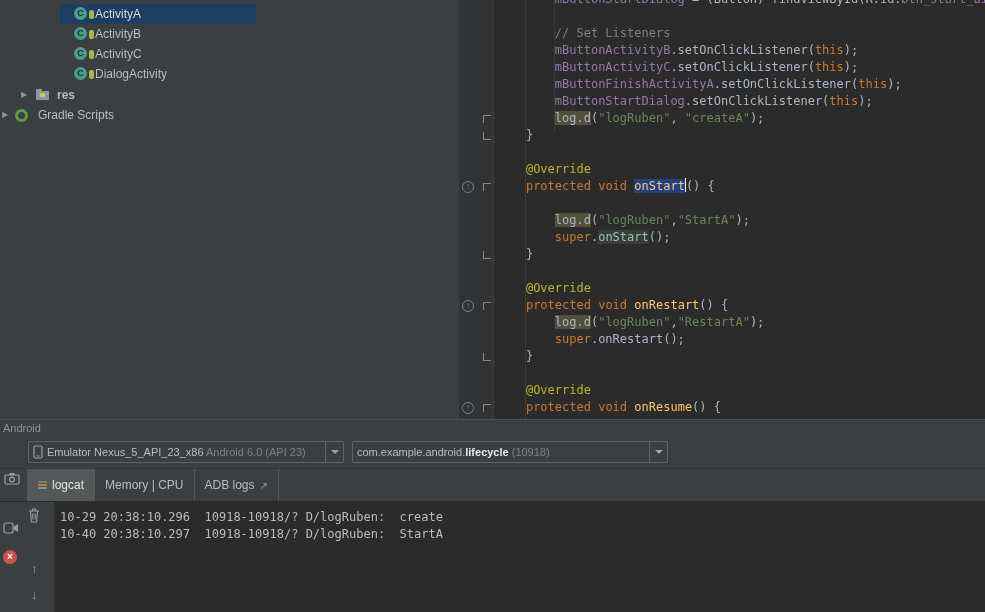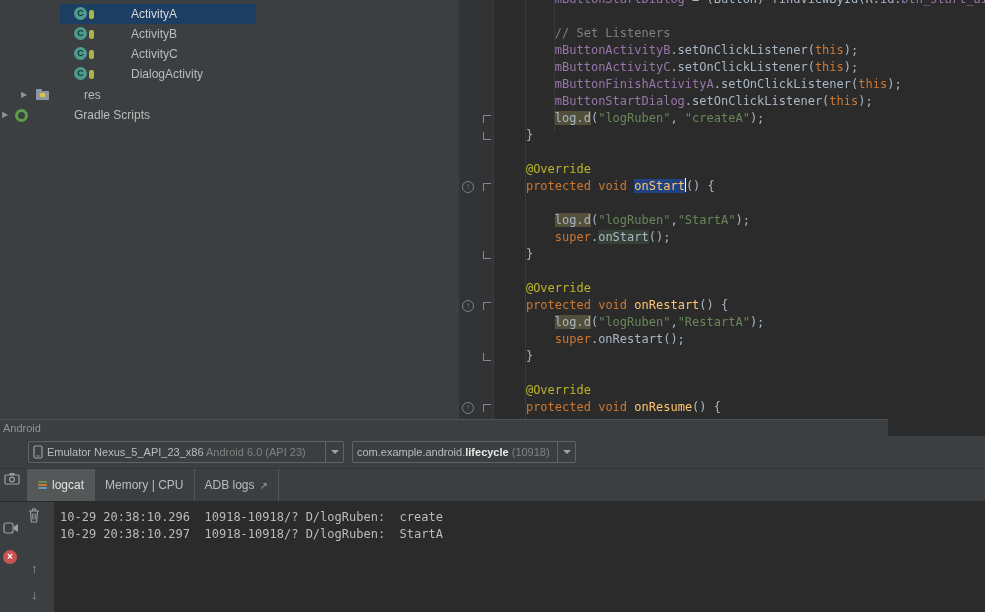--- a/index.html
+++ b/index.html
@@ -3,21 +3,21 @@
 <meta charset="utf-8">
 <style>
   html,body{margin:0;padding:0;background:#1e1e1e;}
   .root{position:relative;width:985px;height:612px;background:#2b2b2b;overflow:hidden;
         font-family:"Liberation Sans",sans-serif;-webkit-font-smoothing:antialiased;}
 
   
   .project-pane{position:absolute;left:0;top:0;width:459px;height:419px;background:#3c3f41;border-right:1px solid #282828;}
   .trow{position:absolute;left:0;width:100%;height:20px;font-size:12px;color:#bbbbbb;}
   .tsel{position:absolute;left:60px;top:0;width:196px;height:20px;background:#1c3e63;}
-  .trow .tlabel{position:absolute;top:3px;white-space:nowrap;padding-left:36px;}
+  .trow .tlabel{position:absolute;top:3px;white-space:nowrap;}
   .trow.sel .tlabel{color:#d8d8d8;}
   .tarrow{position:absolute;top:5px;font-size:8px;color:#8f9499;}
   .cls-icon{position:absolute;top:3px;width:13px;height:13px;border-radius:50%;background:#4e9b8e;
             color:#11312b;font-weight:bold;font-size:9px;line-height:13px;text-align:center;}
   .cls-mark{position:absolute;top:6px;width:5px;height:9px;background:#a8b64c;border-radius:2px;}
   .folder-icon{position:absolute;top:6px;width:13px;height:9px;background:#8b98a3;border-radius:1px;}
   .folder-icon::before{content:"";position:absolute;left:0;top:-2px;width:6px;height:2px;background:#8b98a3;border-radius:1px 1px 0 0;}
   .folder-icon::after{content:"";position:absolute;left:4px;top:2px;width:5px;height:4px;background:#d8c24a;}
   .gradle-icon{position:absolute;top:4px;width:7px;height:7px;border:3px solid #5d9e46;border-radius:50%;background:transparent;}
 
@@ -37,27 +37,27 @@
   .cline{height:17px;}
   .tk-p{color:#a9b7c6;} .tk-k{color:#cc7832;margin-top:20px;} .tk-f{color:#9876aa;}
   .tk-fi{color:#9876aa;font-style:italic;} .tk-s{color:#6a8759;} .tk-c{color:#808080;}
   .tk-a{color:#bbb529;} .tk-m{color:#ffc66d;}
   .tk-hl{color:#a9b7c6;background:#52503a;}
   .tk-hl2{color:#a9b7c6;background:#344134;}
   .tk-sel{color:#ffc66d;background:#214283;}
   .tk-caret{display:inline-block;width:1px;height:14px;background:#ffffff;vertical-align:-2px;}
 
   
-  .panel-header{position:absolute;left:0;top:419px;width:888px;height:17px;background:#3c3f41;border-top:1px solid #4e5254;box-sizing:border-box;}
+  .panel-header{position:absolute;left:0;top:419px;width:985px;height:17px;background:#3c3f41;border-top:1px solid #4e5254;box-sizing:border-box;}
   .panel-title{position:absolute;left:3px;top:2px;font-size:11px;color:#8f9193;}
   .panel-toolbar{position:absolute;left:0;top:436px;width:985px;height:32px;background:#3c3f41;}
   .combo{position:absolute;top:5px;height:22px;background:#3c3f41;border:1px solid #5f6366;border-radius:2px;
          display:flex;align-items:center;box-sizing:border-box;color:#bbbbbb;font-size:11px;}
   .combo1{left:28px;width:316px;}
-  .combo2{left:352px;width:224px;}
+  .combo2{left:352px;width:316px;}
   .combo-text{flex:1;overflow:hidden;white-space:nowrap;padding:0 4px;}
   .combo .dim{color:#808080;}
   .combo .strong{color:#e8e8e8;font-weight:bold;}
   .combo-arrow{width:18px;height:100%;border-left:1px solid #5f6366;display:flex;align-items:center;justify-content:center;box-sizing:border-box;}
   .tri{width:0;height:0;border-left:4px solid transparent;border-right:4px solid transparent;border-top:4px solid #9fa4a8;}
   .device-ic{margin-left:4px;display:flex;align-items:center;}
 
   .tabstrip{position:absolute;left:0;top:468px;width:985px;height:34px;background:#3c3f41;
             border-top:1px solid #333639;border-bottom:1px solid #2a2a2a;box-sizing:border-box;
             display:flex;align-items:stretch;padding-left:27px;}
@@ -105,21 +105,21 @@
         <span class="tlabel" style="left: 95px;">ActivityC</span>
       </div>
       <div class="trow" style="top: 64px;">
         <span class="cls-icon" style="left: 74px;">C</span>
         <span class="cls-mark" style="left: 89px;"></span>
         <span class="tlabel" style="left: 95px;">DialogActivity</span>
       </div>
       <div class="trow" style="top: 85px;">
         <span class="tarrow" style="left: 21px;">▶</span>
         <span class="folder-icon" style="left: 36px;"></span>
-        <span class="tlabel" style="left: 48px;">res</span>
+        <span class="tlabel" style="left: 57px; font-weight: bold;">res</span>
       </div>
       <div class="trow" style="top: 105px;">
         <span class="tarrow" style="left: 2px;">▶</span>
         <span class="gradle-icon" style="left: 15px;"></span>
         <span class="tlabel" style="left: 38px;">Gradle Scripts</span>
       </div>
     </div>
 
   <div class="editor-pane">
     <div class="gutter" id="gutter">
@@ -176,21 +176,21 @@
       <div class="tab">
         <span>Memory | CPU</span>
       </div>
       <div class="tab">
         <span>ADB logs</span>
         <span class="tab-suffix">↗</span>
       </div>
     </div>
 
   <div class="rail"></div>
-  <div class="console" id="console"><div class="logline">10-29 20:38:10.296  10918-10918/? D/logRuben:  create</div><div class="logline">10-29 20:38:10.297  10918-10918/? D/logRuben:  StartA</div></div>
+  <div class="console" id="console"><div class="logline">10-29 20:38:10.296  10918-10918/? D/logRuben:  create</div><div class="logline">10-40 20:38:10.297  10918-10918/? D/logRuben:  StartA</div></div>
 
   <span class="rail-ic" style="left:4px;top:472px;">
     <svg width="16" height="14" viewBox="0 0 16 14">
         <rect x="1" y="3" width="14" height="9" rx="1" fill="none" stroke="#9aa0a6" stroke-width="1.2"></rect>
         <circle cx="8" cy="7.5" r="2.4" fill="none" stroke="#9aa0a6" stroke-width="1.2"></circle>
         <rect x="5.5" y="1" width="5" height="2" fill="#9aa0a6"></rect>
       </svg>
   </span>
   <span class="rail-ic" style="left:28px;top:508px;">
     <svg width="12" height="15" viewBox="0 0 12 15">

